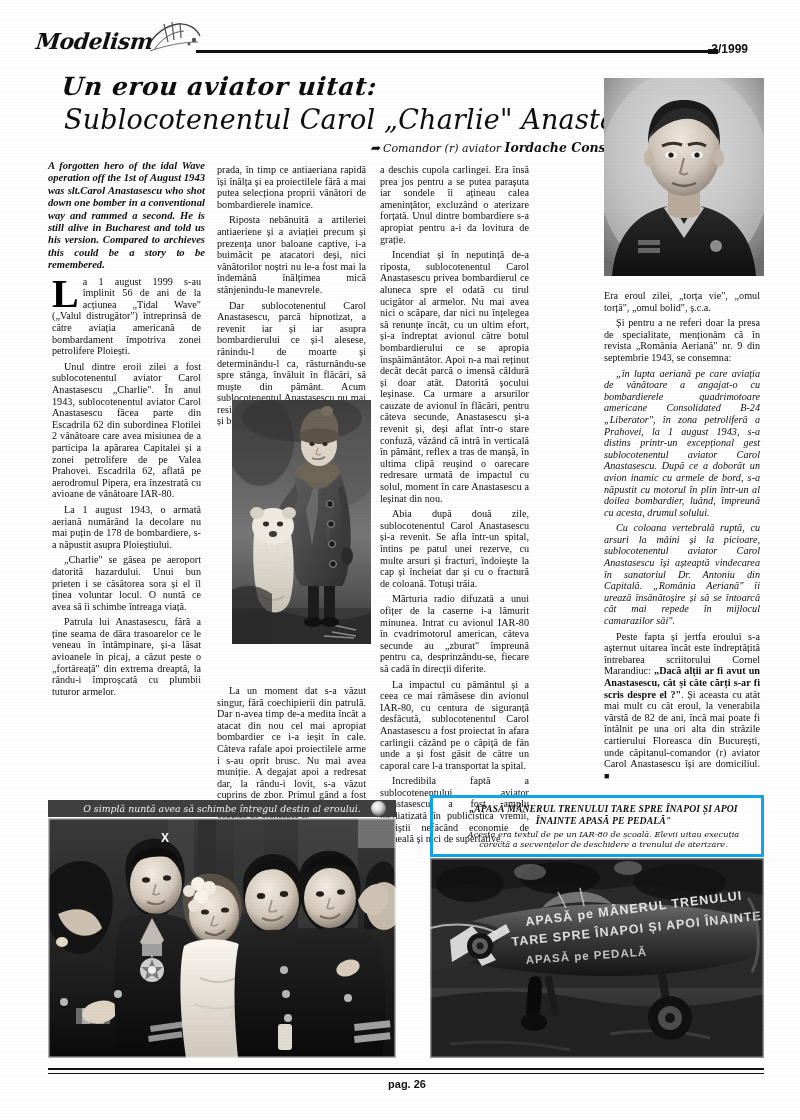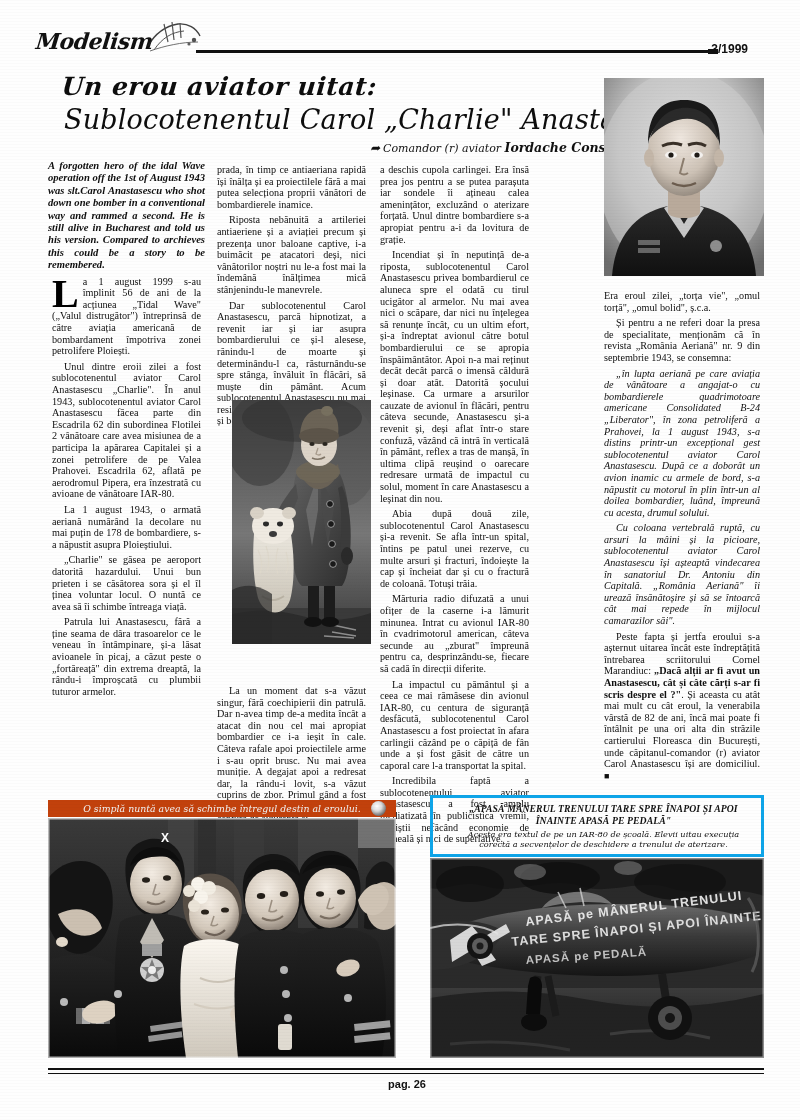--- a/index.html
+++ b/index.html
@@ -177,21 +177,21 @@
     background: #b9b9b9;
   }
 
   
   .cap-left {
     position: absolute;
     left: 48px;
     top: 800px;
     width: 348px;
     height: 17px;
-    background: #c2410c;
+    background: #404040;
     color: #f2f2f2;
     font-family: "DejaVu Serif", serif;
     font-style: italic;
     font-size: 9.4px;
     display: flex;
     align-items: center;
     justify-content: center;
     overflow: hidden;
   }
   .cap-left .emblem {

